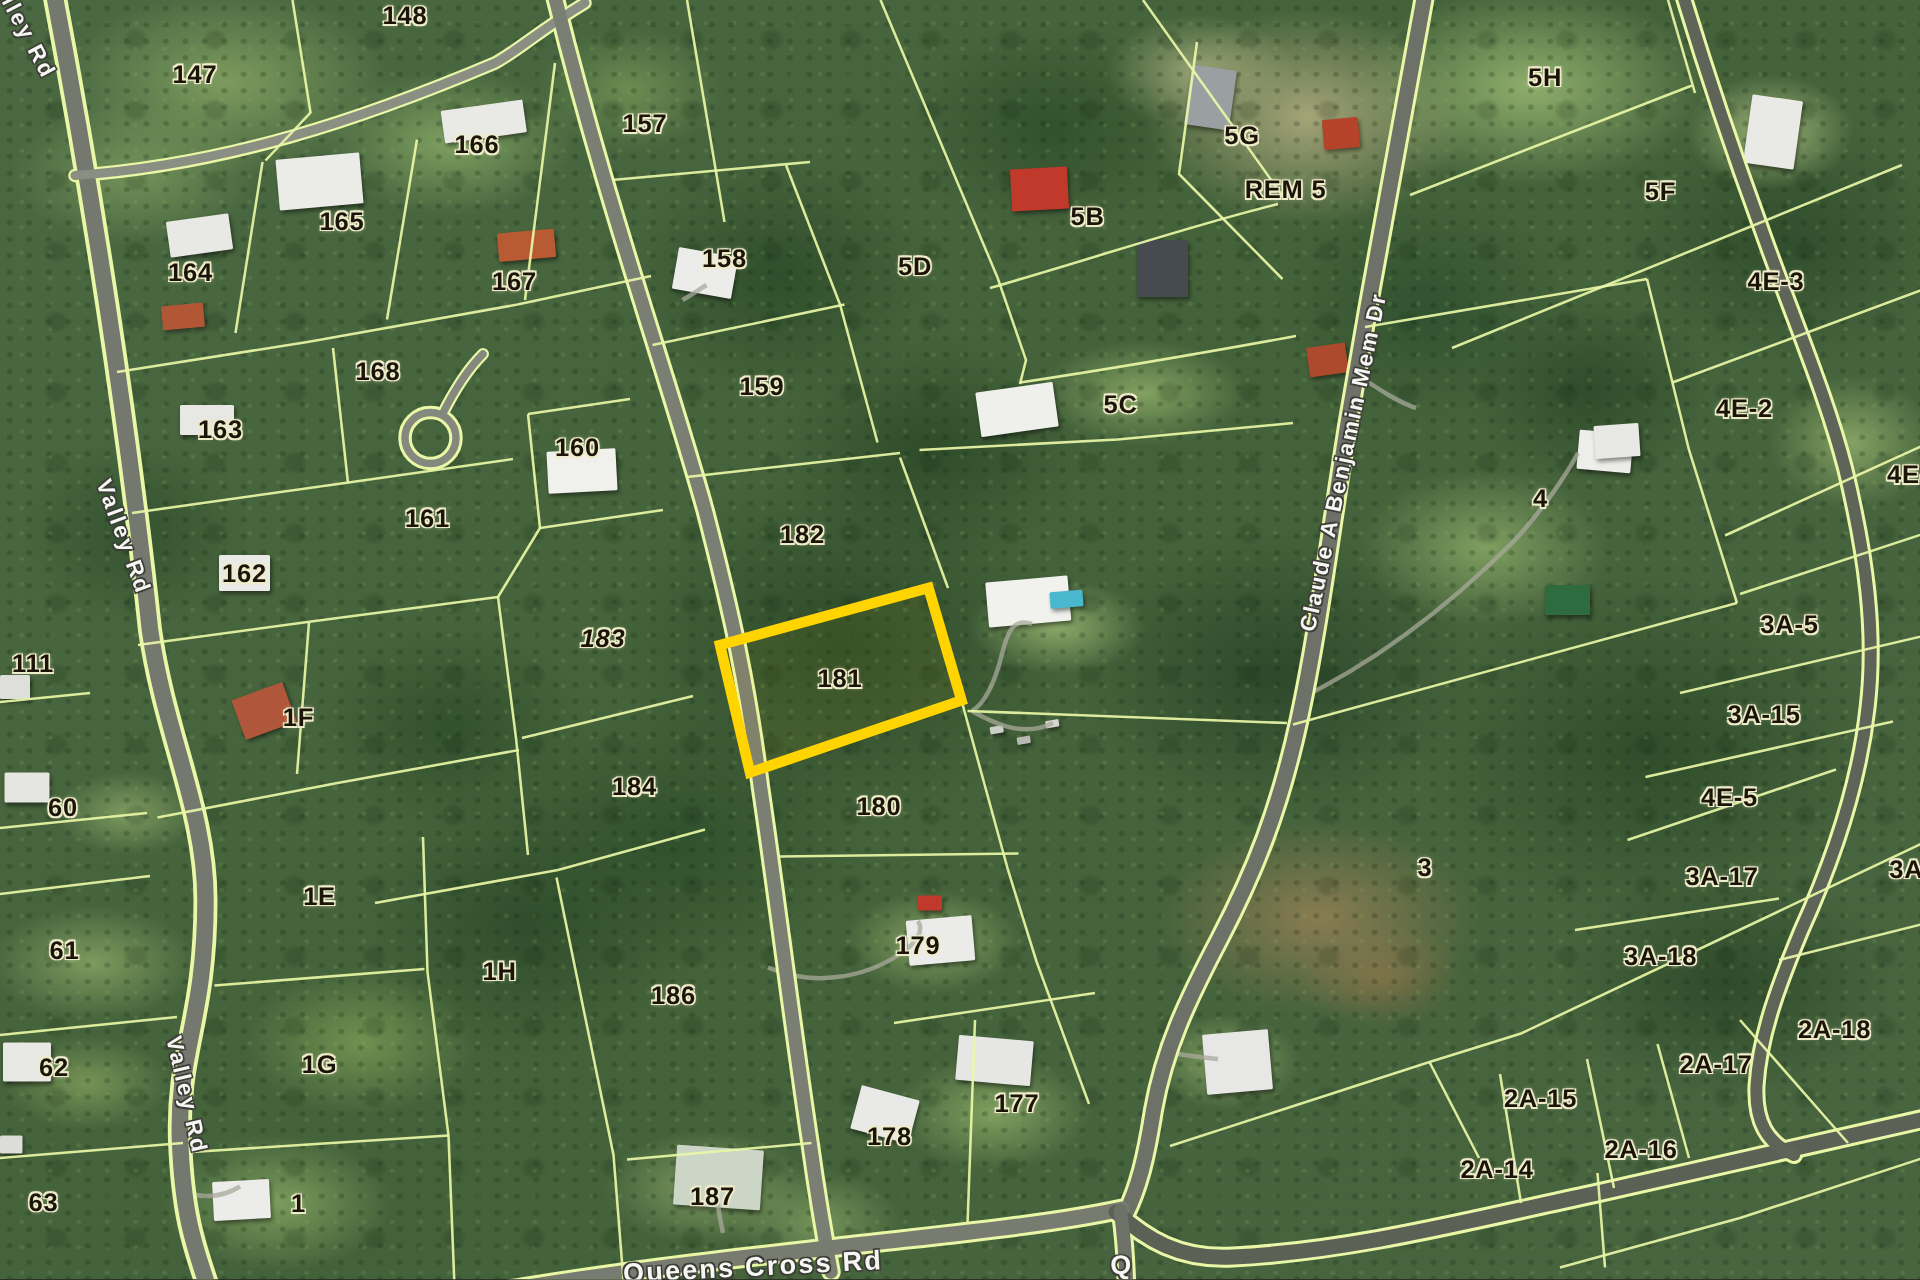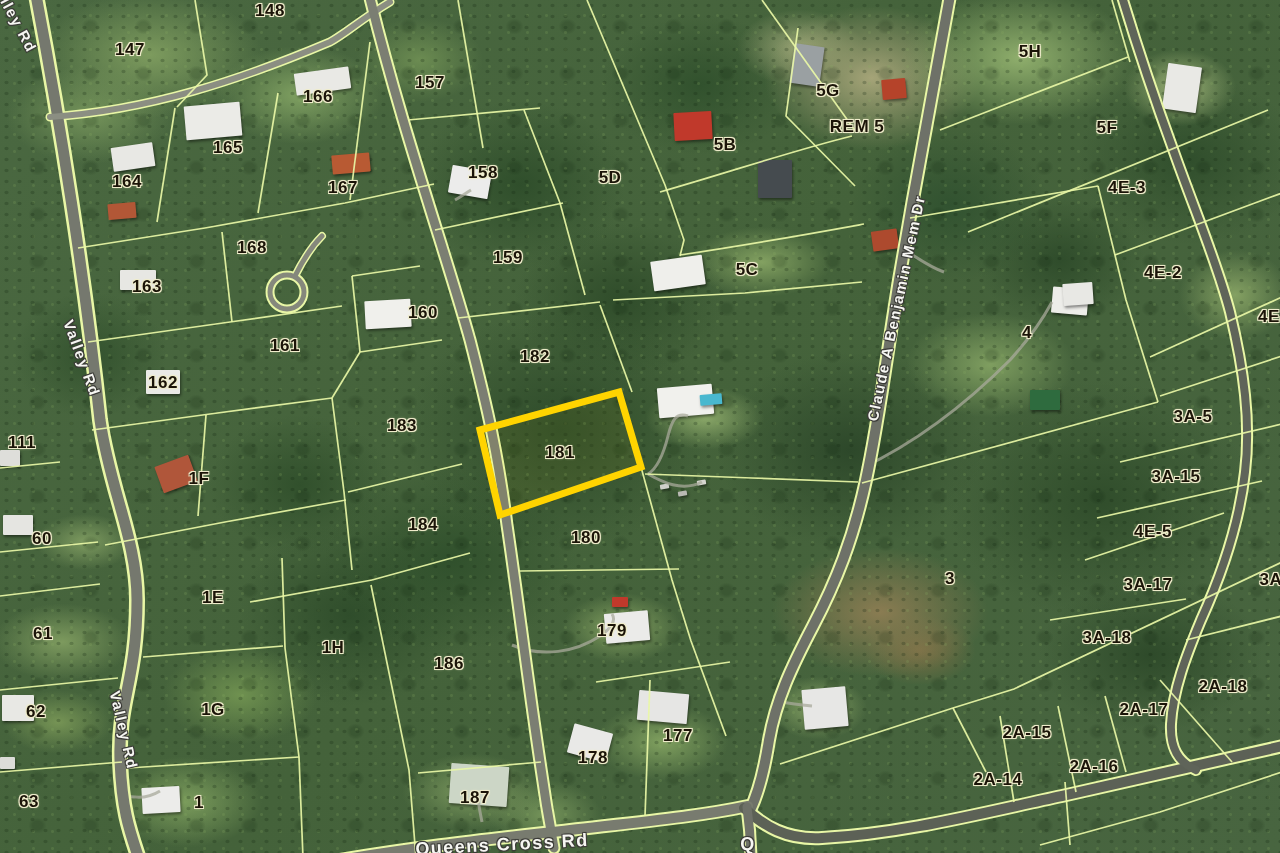--- a/index.html
+++ b/index.html
@@ -245,30 +245,30 @@
       <div class="plabel" style="left: 318px; top: 97px;">166</div>
       <div class="plabel" style="left: 228px; top: 148px;">165</div>
       <div class="plabel" style="left: 127px; top: 182px;">164</div>
       <div class="plabel" style="left: 343px; top: 188px;">167</div>
       <div class="plabel" style="left: 610px; top: 178px;">5D</div>
       <div class="plabel" style="left: 725px; top: 145px;">5B</div>
       <div class="plabel" style="left: 828px; top: 55px; margin-top: 36px;">5G</div>
       <div class="plabel" style="left: 857px; top: 127px;">REM 5</div>
       <div class="plabel" style="left: 1030px; top: 52px;">5H</div>
       <div class="plabel" style="left: 1107px; top: 128px;">5F</div>
-      <div class="plabel" style="left: 1127px; top: 188px;">4E-3</div>
+      <div class="plabel" style="left: 1184px; top: 188px;">4E-3</div>
       <div class="plabel" style="left: 252px; top: 248px; text-align: center;">168</div>
       <div class="plabel" style="left: 483px; top: 173px;">158</div>
       <div class="plabel" style="left: 508px; top: 258px;">159</div>
       <div class="plabel" style="left: 147px; top: 287px;">163</div>
       <div class="plabel" style="left: 285px; top: 346px;">161</div>
-      <div class="plabel" style="left: 385px; top: 313px; margin-left: 38px;">160</div>
+      <div class="plabel" style="left: 385px; top: 299px;">160</div>
       <div class="plabel" style="left: 163px; top: 383px;">162</div>
       <div class="plabel" style="left: 535px; top: 357px;">182</div>
-      <div class="plabel" style="left: 402px; top: 426px;">183</div>
+      <div class="plabel" style="left: 402px; top: 426px; font-style: italic;">183</div>
       <div class="plabel" style="left: 560px; top: 453px;">181</div>
       <div class="plabel" style="left: 423px; top: 525px;">184</div>
       <div class="plabel" style="left: 586px; top: 538px;">180</div>
       <div class="plabel" style="left: 747px; top: 270px;">5C</div>
       <div class="plabel" style="left: 1163px; top: 273px;">4E-2</div>
       <div class="plabel" style="left: 1027px; top: 333px;">4</div>
       <div class="plabel" style="left: 1272px; top: 317px;">4E-</div>
       <div class="plabel" style="left: 1193px; top: 417px;">3A-5</div>
       <div class="plabel" style="left: 1176px; top: 477px;">3A-15</div>
       <div class="plabel" style="left: 1153px; top: 532px;">4E-5</div>

